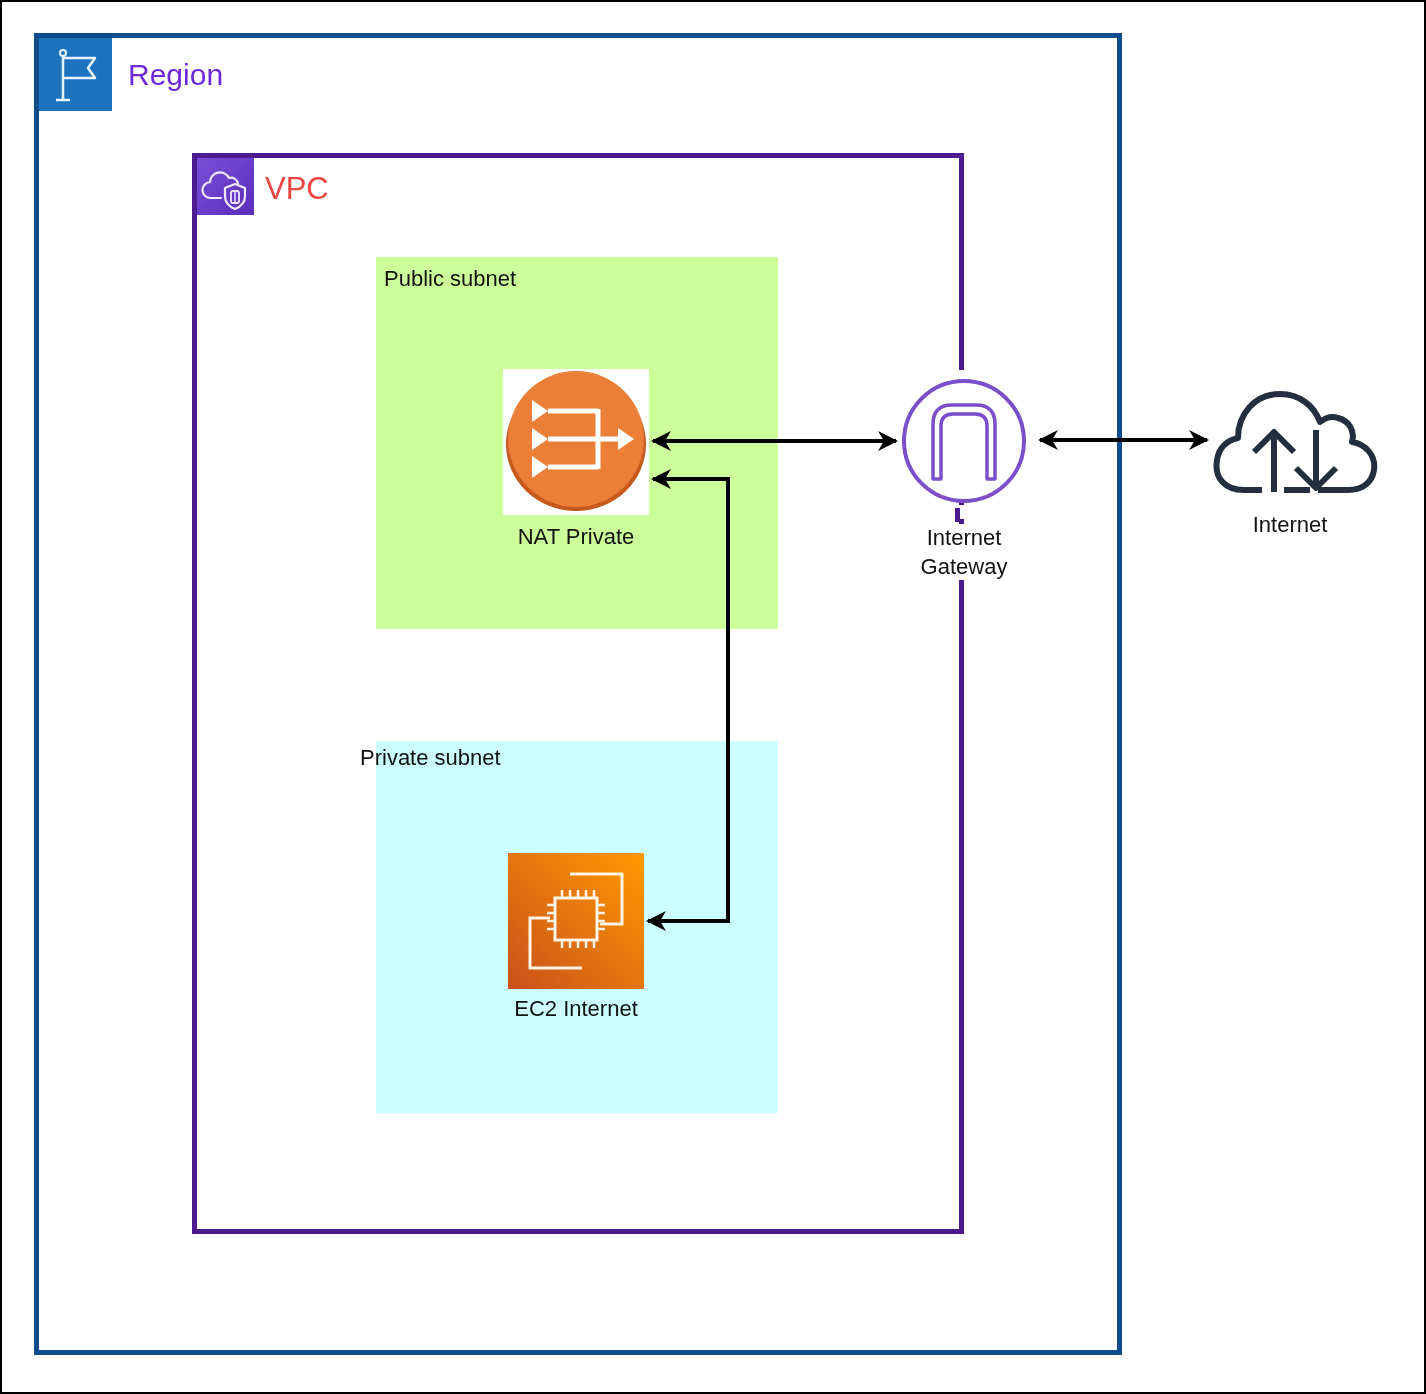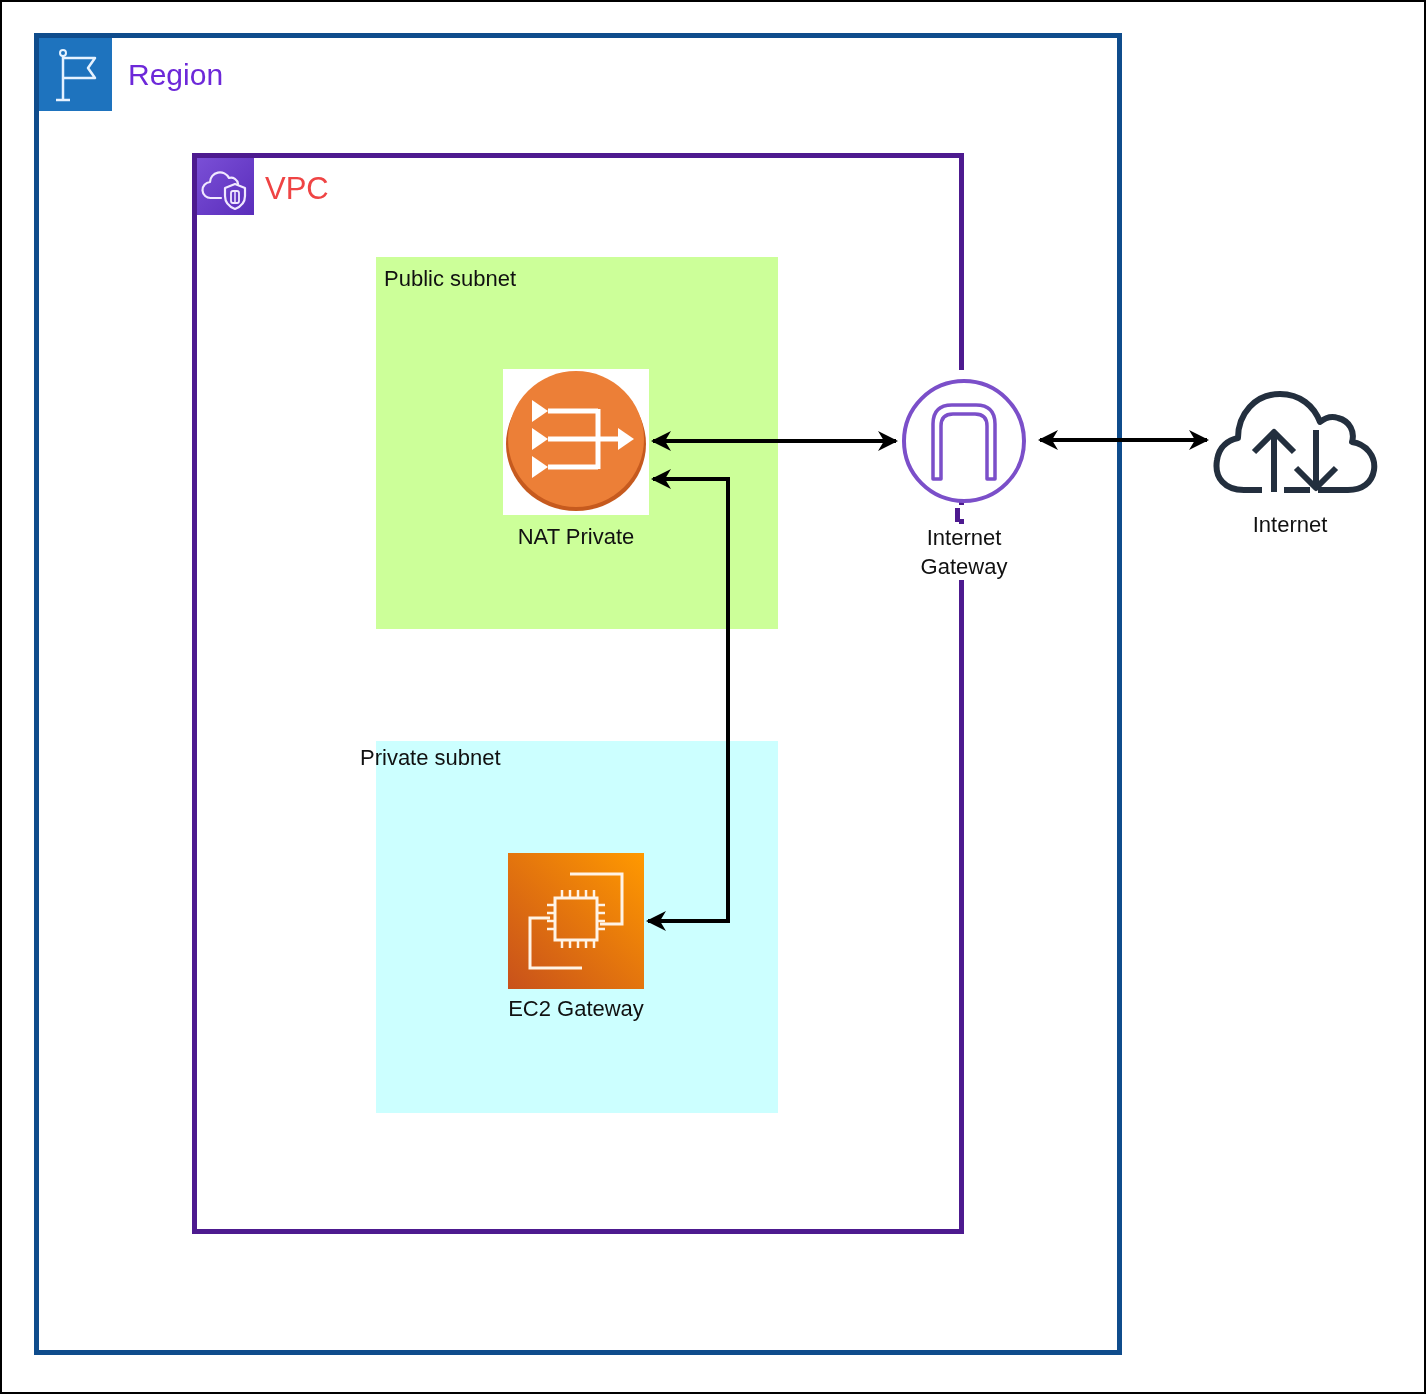--- a/index.html
+++ b/index.html
@@ -132,18 +132,18 @@
     <line x1="1316" y1="430" x2="1316" y2="488"></line>
     <path d="M1296 468 L1316 488 L1336 468"></path>
   </g>
 
   <line x1="653" y1="441" x2="896" y2="441" stroke="#000" stroke-width="4" marker-start="url(#ah)" marker-end="url(#ah)"></line>
   <line x1="1040" y1="440" x2="1207" y2="440" stroke="#000" stroke-width="4" marker-start="url(#ah)" marker-end="url(#ah)"></line>
   <path d="M653 479 H728 V921 H648" fill="none" stroke="#000" stroke-width="4" marker-start="url(#ah)" marker-end="url(#ah)"></path>
 </svg>
 
 <div class="node-label" style="left:476px; top:522px; width:200px;">NAT Private</div>
-<div class="node-label" style="left:476px; top:994px; width:200px;">EC2 Gateway</div>
+<div class="node-label" style="left:476px; top:994px; width:200px;">EC2 Internet</div>
 <div class="node-label" style="left:884px; top:523px; width:160px;">
   <div>Internet</div>
   <div>Gateway</div>
 </div>
 <div class="node-label" style="left:1210px; top:510px; width:160px;">Internet</div>
 
 </body></html>

